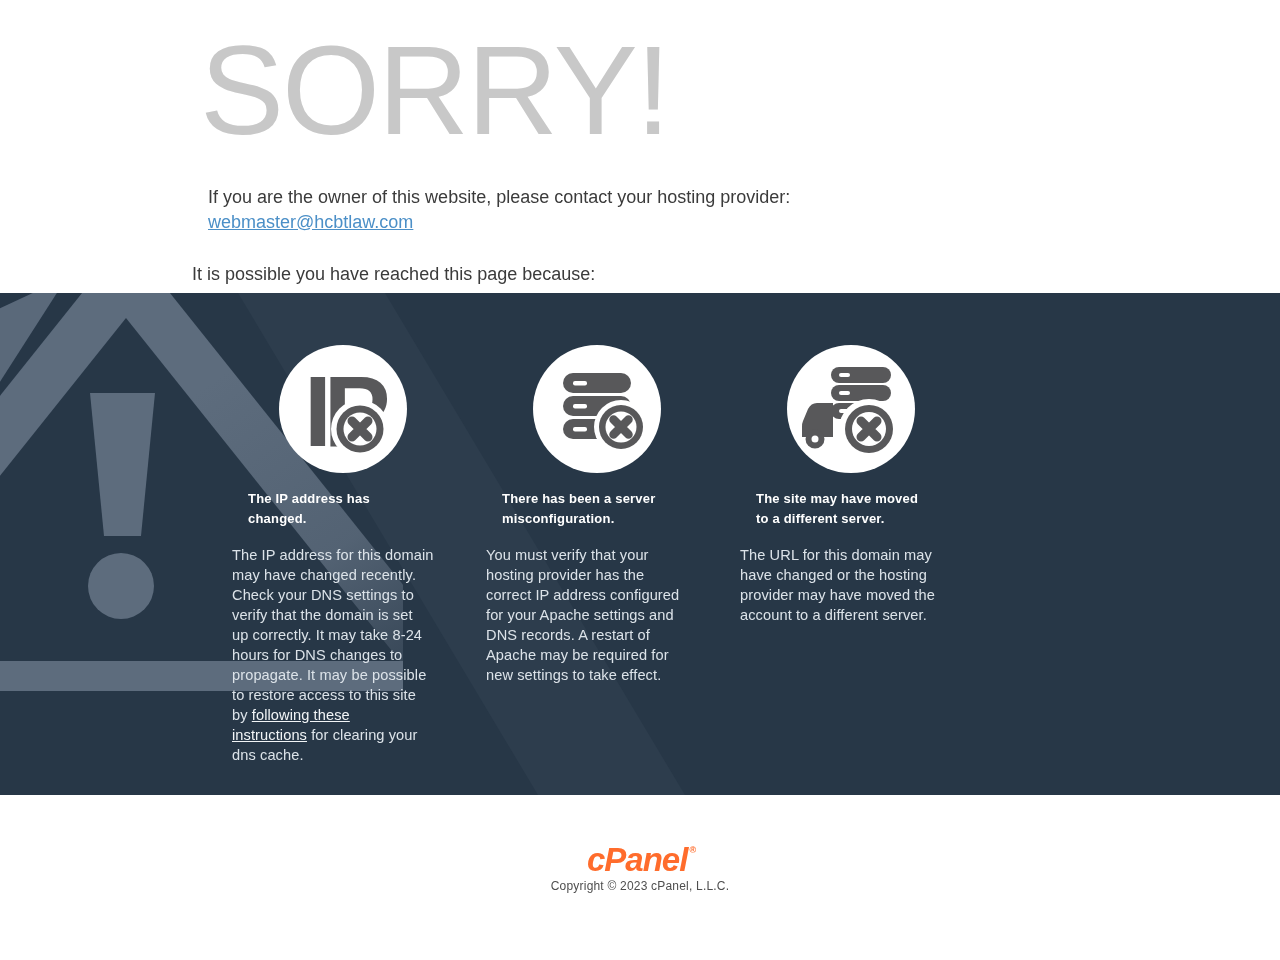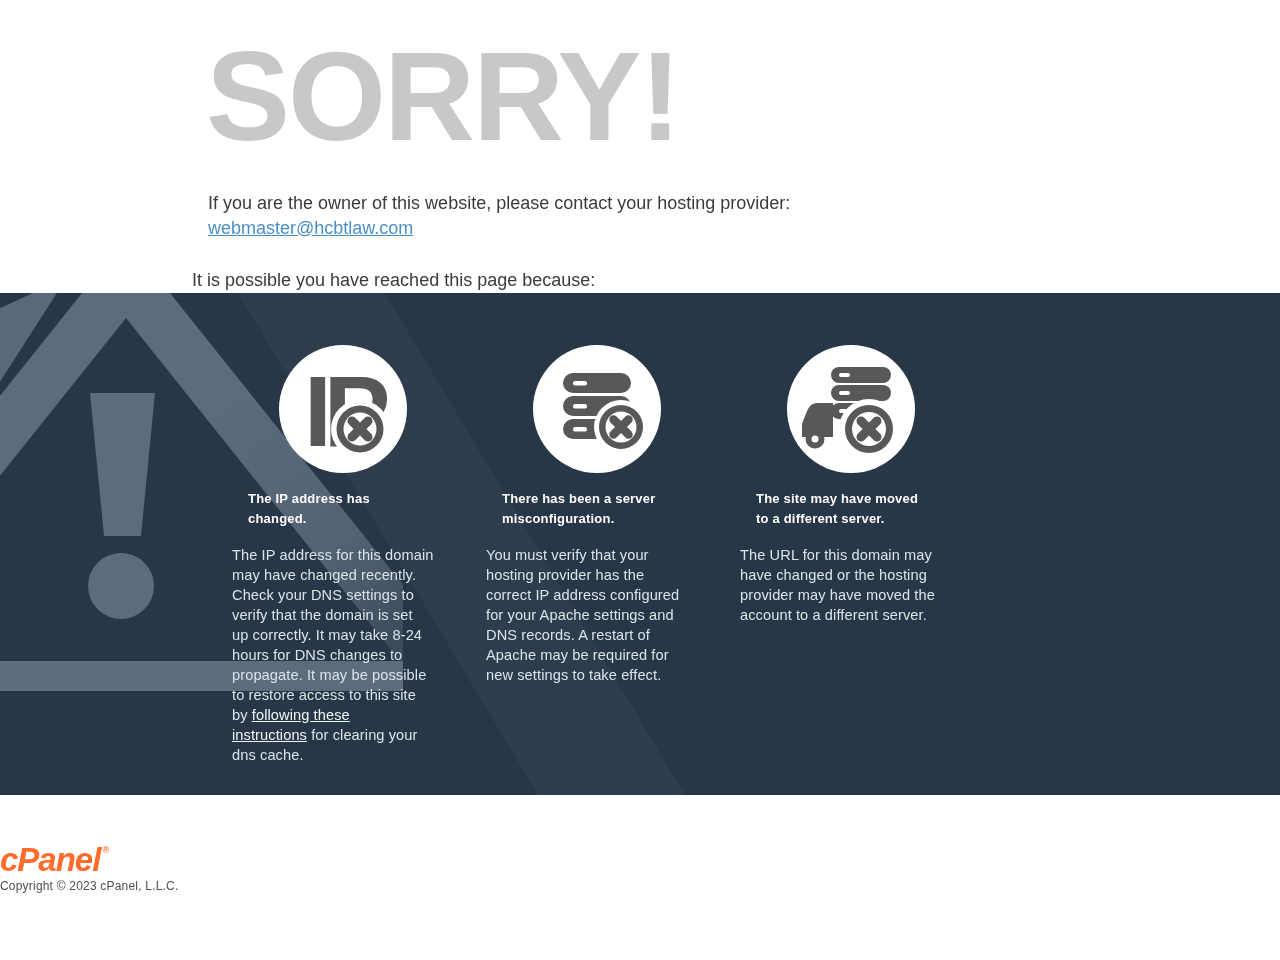--- a/index.html
+++ b/index.html
@@ -6,21 +6,21 @@
   body{
     width:1280px;height:960px;overflow:hidden;background:#ffffff;
     font-family:"Liberation Sans","DejaVu Sans",sans-serif;
     -webkit-font-smoothing:antialiased;
   }
   .page{width:1280px;height:960px;position:relative;}
 
   
   .hero{padding:16px 0 0 192px;}
   .title{
-    margin:14px;font-size:126px;line-height:1.06;font-weight:700;
+    margin:8px;font-size:126px;line-height:1.06;font-weight:400;
     color:var(--title-gray,#c8c8c8);letter-spacing:-2px;
   }
   .intro{margin:27px 0 0 16px;font-size:18px;line-height:25px;color:#3b3b3b;}
   .email{display:block;color:var(--link-blue,#4b8fc7);text-decoration:underline;cursor:pointer;}
   .reason{margin:27px 17px 0 0;font-size:18px;line-height:25px;color:#3b3b3b;}
 
   
   .band{
     position:absolute;left:0;top:293px;width:1280px;height:502px;
     background:var(--band-bg,#273747);overflow:hidden;
@@ -37,21 +37,21 @@
     margin:16px;font-size:13px;line-height:20px;font-weight:bold;color:#ffffff;
     white-space:pre-line;letter-spacing:.2px;
   }
   .col-body{
     margin:1px 0 0 0;font-size:14.6px;line-height:20px;color:#dce3e9;
     white-space:pre-line;letter-spacing:.1px;
   }
   .band-link{color:#f2f5f7;text-decoration:underline;cursor:pointer;}
 
   
-  .footer{position:absolute;left:0;top:795px;width:1280px;height:165px;text-align:left;}
+  .footer{position:absolute;left:0;top:795px;width:1280px;height:165px;text-align:center;}
   .logo{
     display:inline-block;margin-top:48px;
     font-size:33px;font-weight:bold;font-style:italic;letter-spacing:-1px;
     color:var(--logo-orange,#ff6c2c);position:relative;line-height:1;
   }
   .tm{font-size:9px;font-style:normal;position:relative;top:-18px;left:2px;}
   .copyright{margin-top:3px;font-size:12px;color:#4e4e4e;letter-spacing:.2px;}
 </style>
 </head>
 <body>

